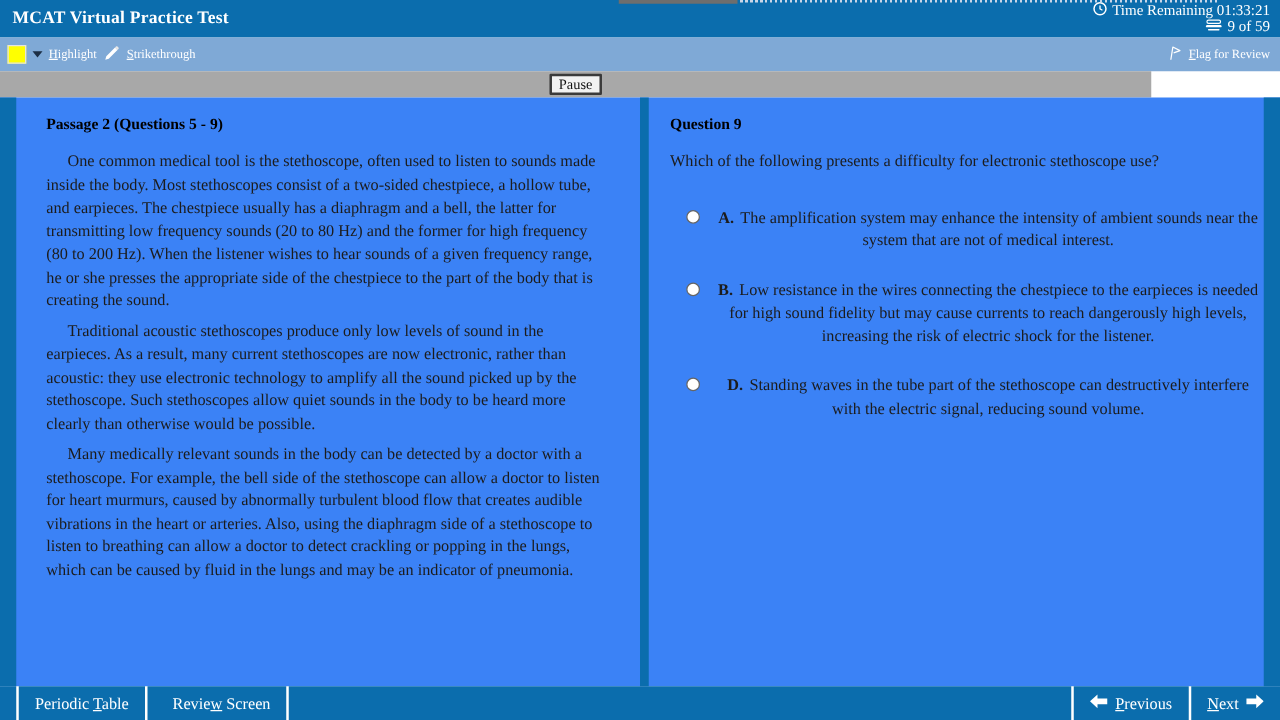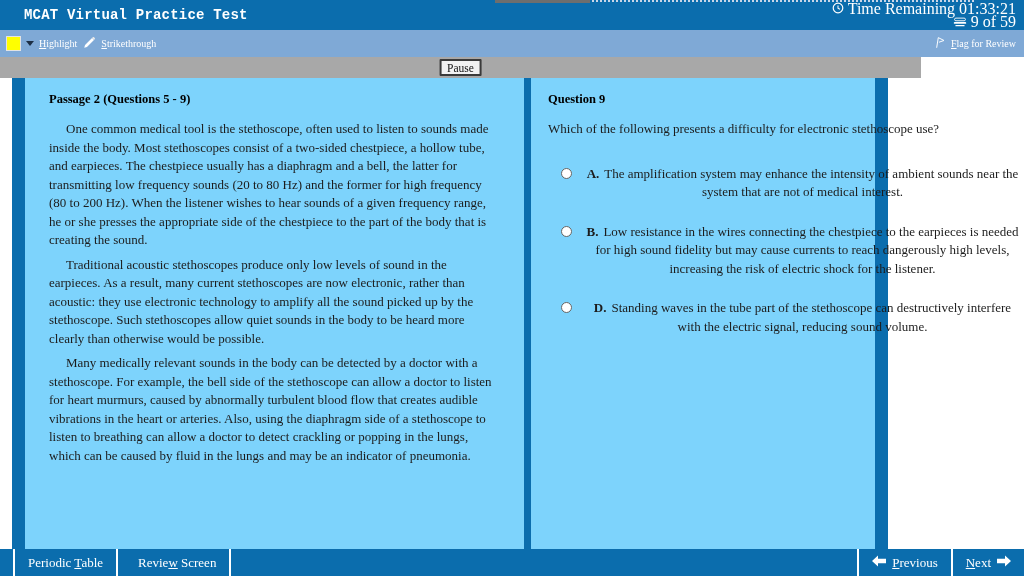--- a/index.html
+++ b/index.html
@@ -4,22 +4,22 @@
 <style>
   * { box-sizing: border-box; }
   html,body { margin:0; padding:0; }
   body {
     width:1024px; height:576px; overflow:hidden; position:relative;
     background:#ffffff; font-family:"Liberation Serif","DejaVu Serif",serif;
   }
 
   
   .topbar { position:absolute; top:0; left:0; width:1024px; height:30px; background:#0b6dad; color:#fff; }
-  .topbar-title { position:absolute; left:24px; top:7px; font-size:14px; font-weight:bold; letter-spacing:.2px;font-family:Liberation Mono, monospace; }
-  .topbar-right { position:absolute; right:8px; top:2px; text-align:right; font-size:16px; }
+  .topbar-title { position:absolute; left:10px; top:7px; font-size:14px; font-weight:bold; letter-spacing:.2px; }
+  .topbar-right { position:absolute; right:8px; top:2px; text-align:right; font-size:12px; }
   .topbar-row { height:13px; line-height:13px; display:flex; align-items:center; justify-content:flex-end; gap:4px; }
   .icon-svg { display:inline-block; vertical-align:middle; }
 
   
   .artifact-dark { position:absolute; left:495px; top:0; width:95px; height:3px; background:#6e6e6e; }
   .artifact-light { position:absolute; left:592px; top:0; width:383px; height:2px;
     background:repeating-linear-gradient(90deg,#c9d6e8 0 2px, rgba(0,0,0,0) 2px 4px); }
 
   
   .toolbar { position:absolute; top:30px; left:0; width:1024px; height:27px; background:#7fa9d6; color:#fff; font-size:10px; }
@@ -33,21 +33,21 @@
   
   .graybar { position:absolute; top:57px; left:0; width:921px; height:21px; background:#a8a8a8; }
   .pause-btn {
     position:absolute; left:50%; transform:translateX(-50%); top:2px;
     background:#f2f2f2; border:2px solid #3a3a3a; border-radius:1px;
     font-family:"Liberation Serif","DejaVu Serif",serif; font-size:11.5px; color:#111;
     height:17px; line-height:12px; padding:0 6px;
   }
 
   
-  .content { position:absolute; top:78px; left:12px; width:876px; height:471px; background:#7dd3fc; }
+  .content { position:absolute; top:78px; left:0; width:1024px; height:471px; background:#3b82f6; }
   .strip { position:absolute; top:0; bottom:0; background:#0b6dad; }
   .strip-left { left:0; width:13px; }
   .strip-right { right:0; width:13px; }
   .divider { left:512px; width:7px; }
 
   .passage-col { position:absolute; left:13px; top:0; width:499px; height:471px; padding:14px 10px 0 24px; color:#1c1c1c; font-size:13px; overflow:hidden; }
   .panel-title { font-weight:bold; font-size:12.5px; color:#000; margin:0 0 13px 0; }
   .passage-col p { margin:0 16px 6px 0; text-indent:17px; line-height:18.5px;font-family:Liberation Serif, serif; }
 
   .question-col { position:absolute; left:519px; top:0; width:492px; height:471px; padding:14px 0 16px 17px; color:#1c1c1c; font-size:13px; overflow:hidden; }

